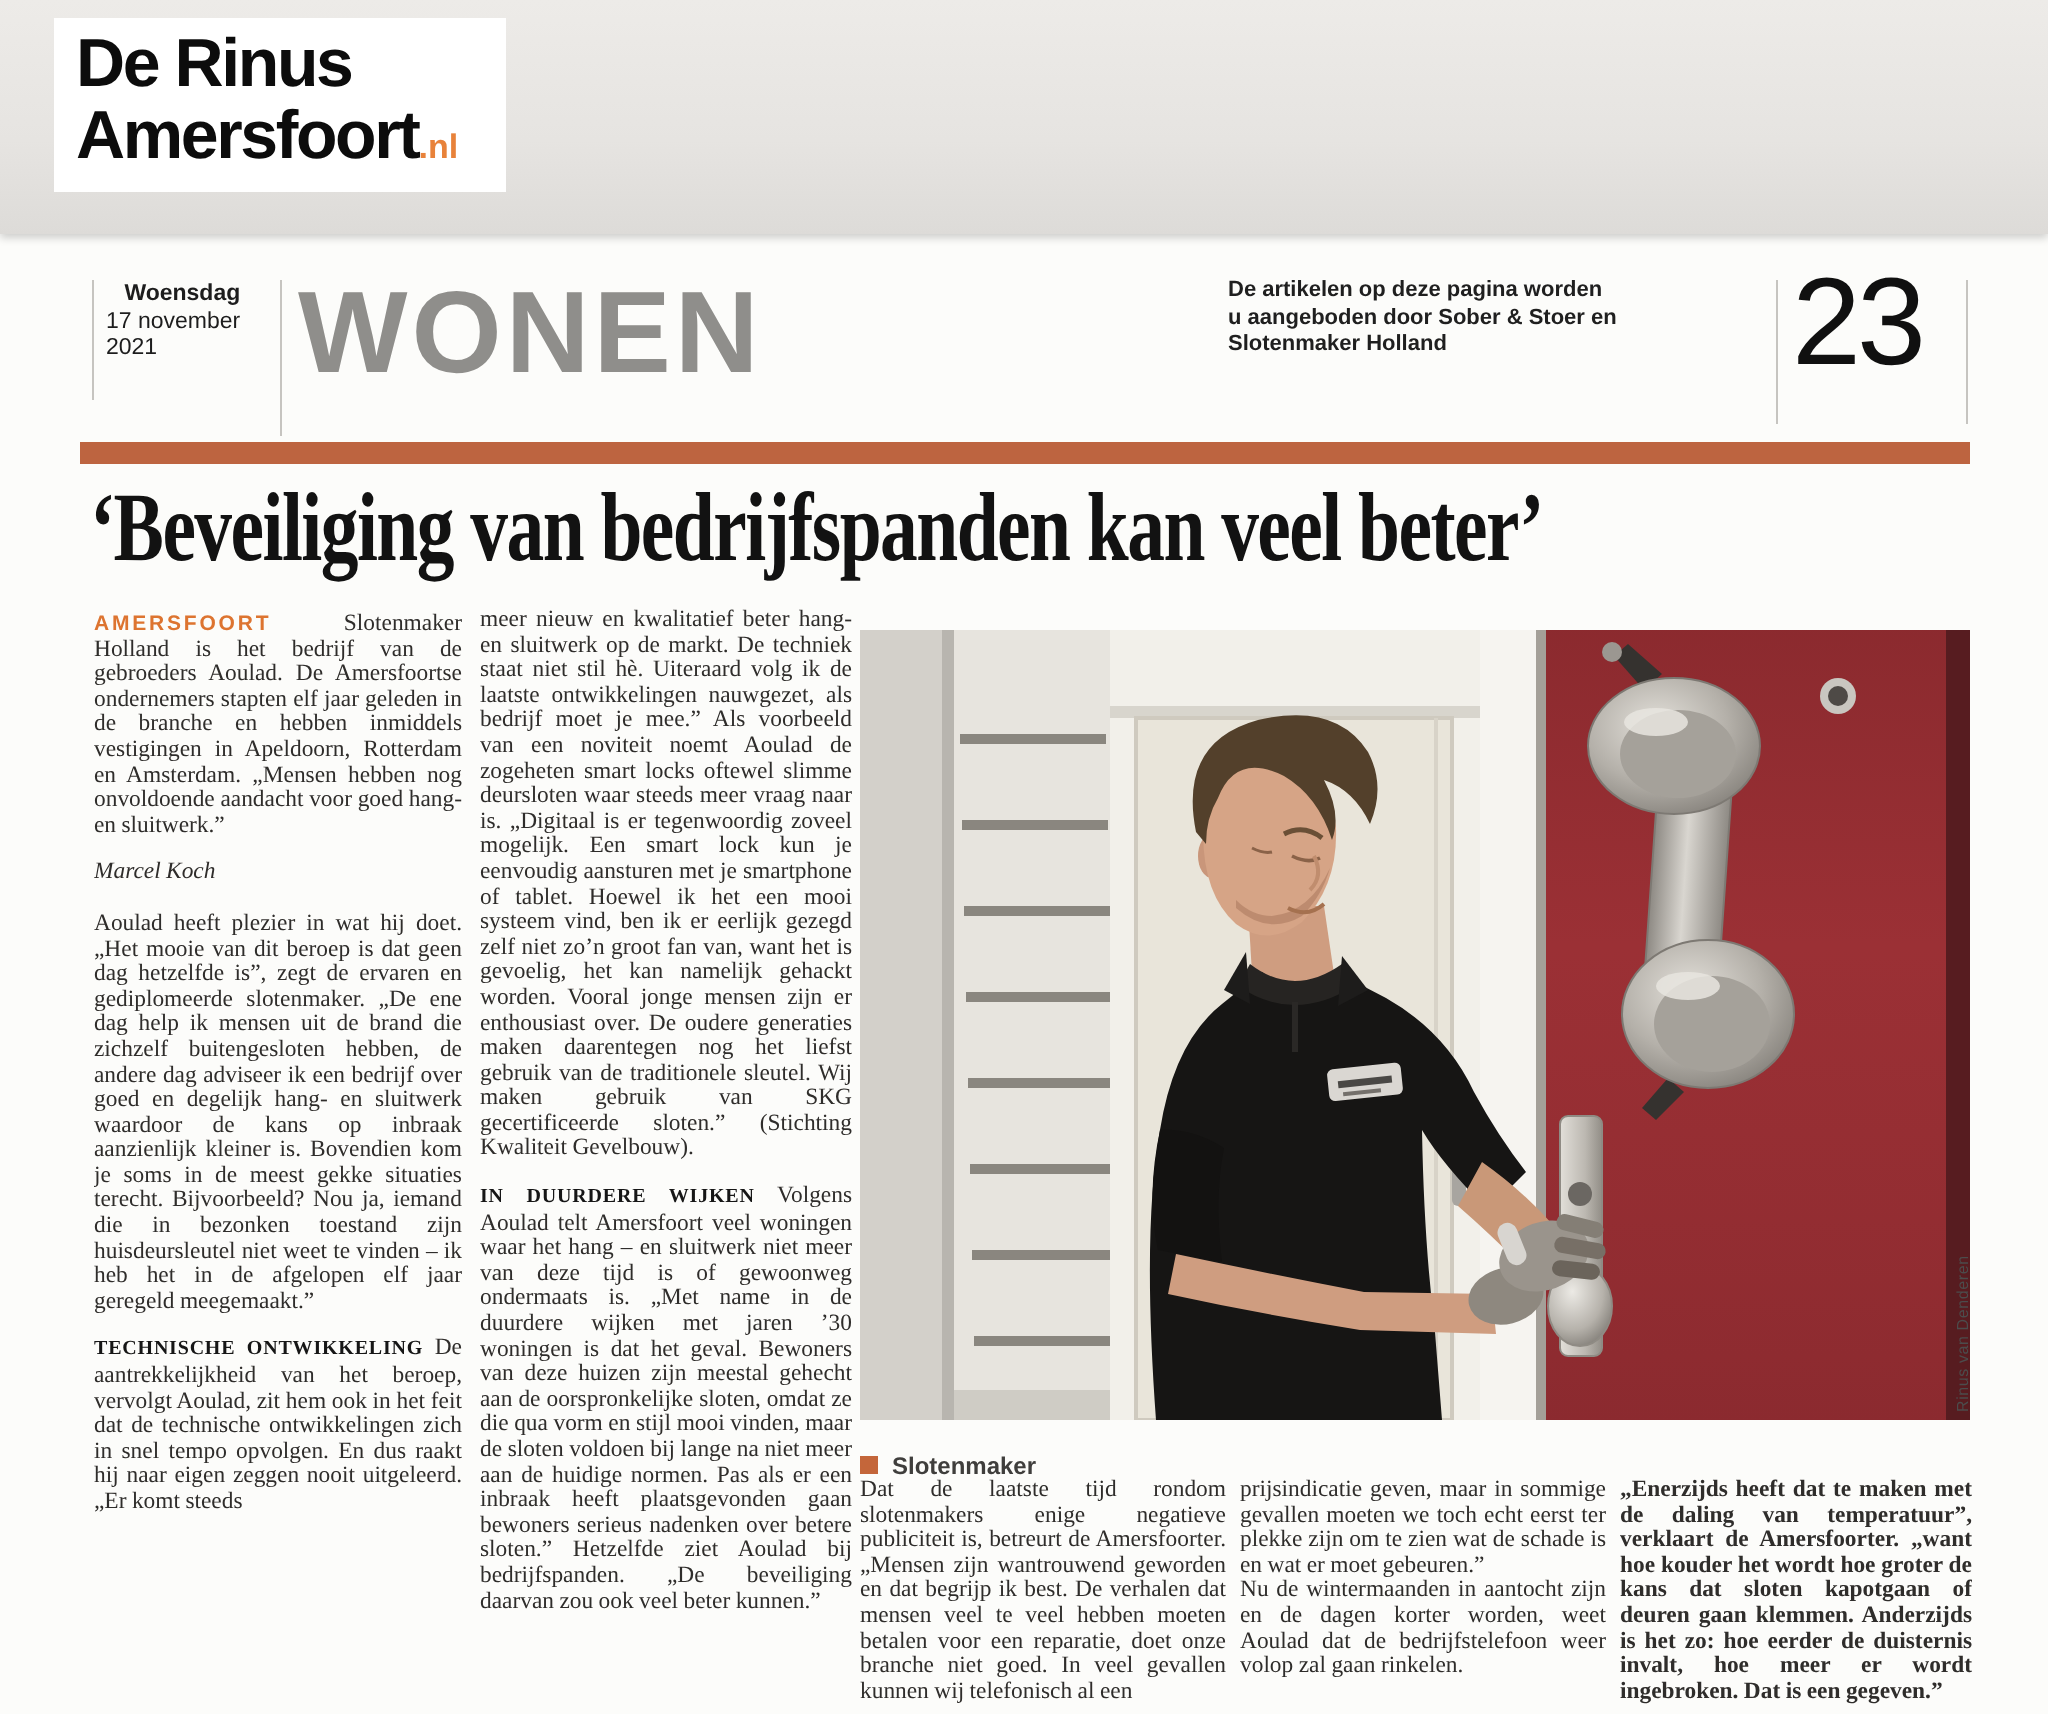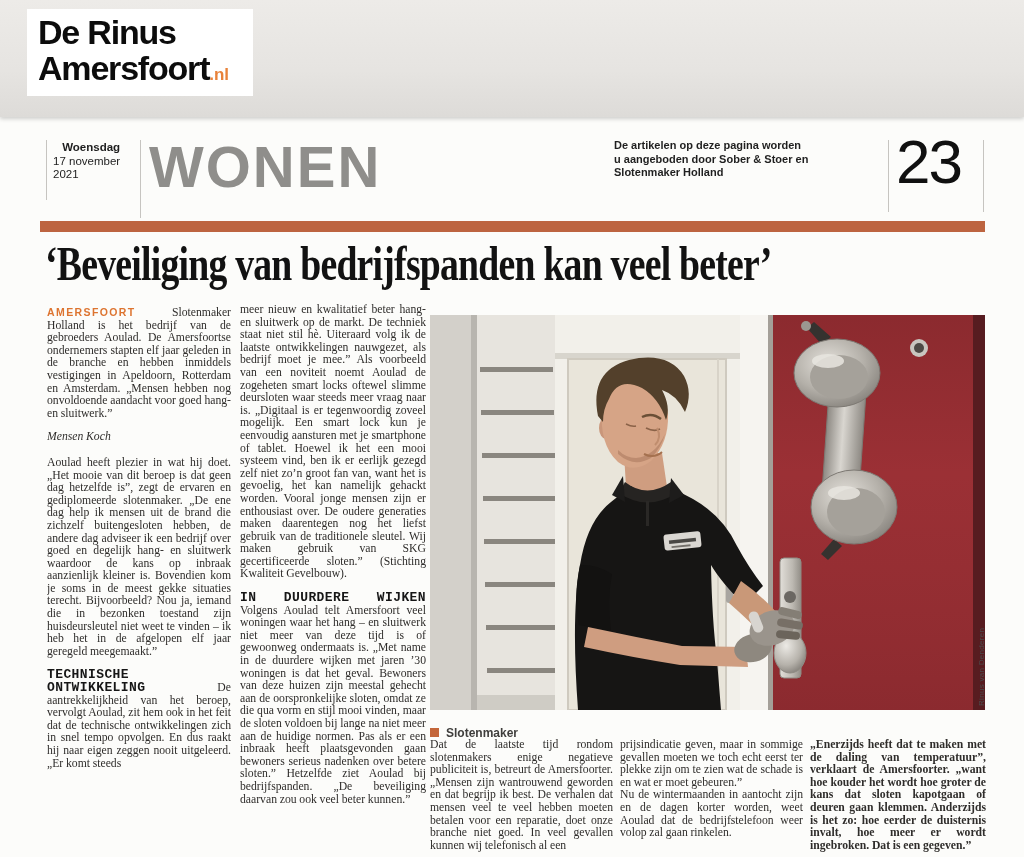--- a/index.html
+++ b/index.html
@@ -38,21 +38,21 @@
     line-height:56px;white-space:nowrap;color:#121212;letter-spacing:-1px;}
   
   .bodycol{font-family:"Liberation Serif","DejaVu Serif",serif;font-size:11.7px;
     line-height:12.6px;text-align:justify;color:#2f2d2b;word-spacing:-0.2px;}
   .bodycol p{margin:0;}
   .gap{margin-top:11px !important;}
   .kicker{font-family:"Liberation Sans",sans-serif;font-weight:bold;font-size:21px;
     line-height:22.5px;color:#131313;margin:0 0 12px 0;letter-spacing:-0.2px;}
   .dateline{font-family:"Liberation Sans",sans-serif;font-weight:bold;font-size:10.5px;
     color:#dd7430;letter-spacing:1.4px;}
-  .runin{font-family:Liberation Mono, monospace;font-weight:bold;font-size:13px;
+  .runin{font-family:Liberation Serif, serif;font-weight:bold;font-size:10px;
     letter-spacing:0.4px;color:#161616;}
   .byline{font-style:italic;margin:11px 0 13px 0 !important;}
   .col1{left:47px;top:306px;width:184px;height:551px;overflow:hidden;}
   .col2{left:240px;top:304px;width:186px;height:553px;overflow:hidden;}
   .col3{left:430px;top:739px;width:183px;height:118px;overflow:hidden;}
   .col4{left:620px;top:739px;width:183px;height:118px;overflow:hidden;}
   .col5{left:810px;top:739px;width:176px;height:118px;overflow:hidden;font-weight:bold;}
   
   .photo{left:430px;top:315px;width:555px;height:395px;}
   .caption{left:430px;top:726px;height:16px;font-size:12px;font-weight:bold;color:#3f3e3c;}
@@ -86,21 +86,21 @@
 <div class="abs pagenum">23</div>
 <div class="abs vrule r4"></div>
 <div class="abs orange-bar"></div>
 
 <div class="abs headline">
   <span class="headline-text">‘Beveiliging van bedrijfspanden kan veel beter’</span>
 </div>
 
 <div class="abs bodycol col1">
   <p><span class="dateline">AMERSFOORT</span> <span>Slotenmaker Holland is het bedrijf van de gebroeders Aoulad. De Amersfoortse ondernemers stapten elf jaar geleden in de branche en hebben inmiddels vestigingen in Apeldoorn, Rotterdam en Amsterdam. „Mensen hebben nog onvoldoende aandacht voor goed hang- en sluitwerk.”</span></p>
-  <p class="byline">Mensen Koch</p>
+  <p class="byline">Marcel Koch</p>
   <p>Aoulad heeft plezier in wat hij doet. „Het mooie van dit beroep is dat geen dag hetzelfde is”, zegt de ervaren en gediplomeerde slotenmaker. „De ene dag help ik mensen uit de brand die zichzelf buitengesloten hebben, de andere dag adviseer ik een bedrijf over goed en degelijk hang- en sluitwerk waardoor de kans op inbraak aanzienlijk kleiner is. Bovendien kom je soms in de meest gekke situaties terecht. Bijvoorbeeld? Nou ja, iemand die in bezonken toestand zijn huisdeursleutel niet weet te vinden – ik heb het in de afgelopen elf jaar geregeld meegemaakt.”</p>
   <p class="gap"><span class="runin">TECHNISCHE ONTWIKKELING</span> <span>De aantrekkelijkheid van het beroep, vervolgt Aoulad, zit hem ook in het feit dat de technische ontwikkelingen zich in snel tempo opvolgen. En dus raakt hij naar eigen zeggen nooit uitgeleerd. „Er komt steeds</span></p>
 </div>
 
 <div class="abs bodycol col2">
   <p>meer nieuw en kwalitatief beter hang- en sluitwerk op de markt. De techniek staat niet stil hè. Uiteraard volg ik de laatste ontwikkelingen nauwgezet, als bedrijf moet je mee.” Als voorbeeld van een noviteit noemt Aoulad de zogeheten smart locks oftewel slimme deursloten waar steeds meer vraag naar is. „Digitaal is er tegenwoordig zoveel mogelijk. Een smart lock kun je eenvoudig aansturen met je smartphone of tablet. Hoewel ik het een mooi systeem vind, ben ik er eerlijk gezegd zelf niet zo’n groot fan van, want het is gevoelig, het kan namelijk gehackt worden. Vooral jonge mensen zijn er enthousiast over. De oudere generaties maken daarentegen nog het liefst gebruik van de traditionele sleutel. Wij maken gebruik van SKG gecertificeerde sloten.” (Stichting Kwaliteit Gevelbouw).</p>
   <p class="gap"><span class="runin">IN DUURDERE WIJKEN</span> <span>Volgens Aoulad telt Amersfoort veel woningen waar het hang – en sluitwerk niet meer van deze tijd is of gewoonweg ondermaats is. „Met name in de duurdere wijken met jaren ’30 woningen is dat het geval. Bewoners van deze huizen zijn meestal gehecht aan de oorspronkelijke sloten, omdat ze die qua vorm en stijl mooi vinden, maar de sloten voldoen bij lange na niet meer aan de huidige normen. Pas als er een inbraak heeft plaatsgevonden gaan bewoners serieus nadenken over betere sloten.” Hetzelfde ziet Aoulad bij bedrijfspanden. „De beveiliging daarvan zou ook veel beter kunnen.”</span></p>
 </div>
 
 <div class="abs photo">

